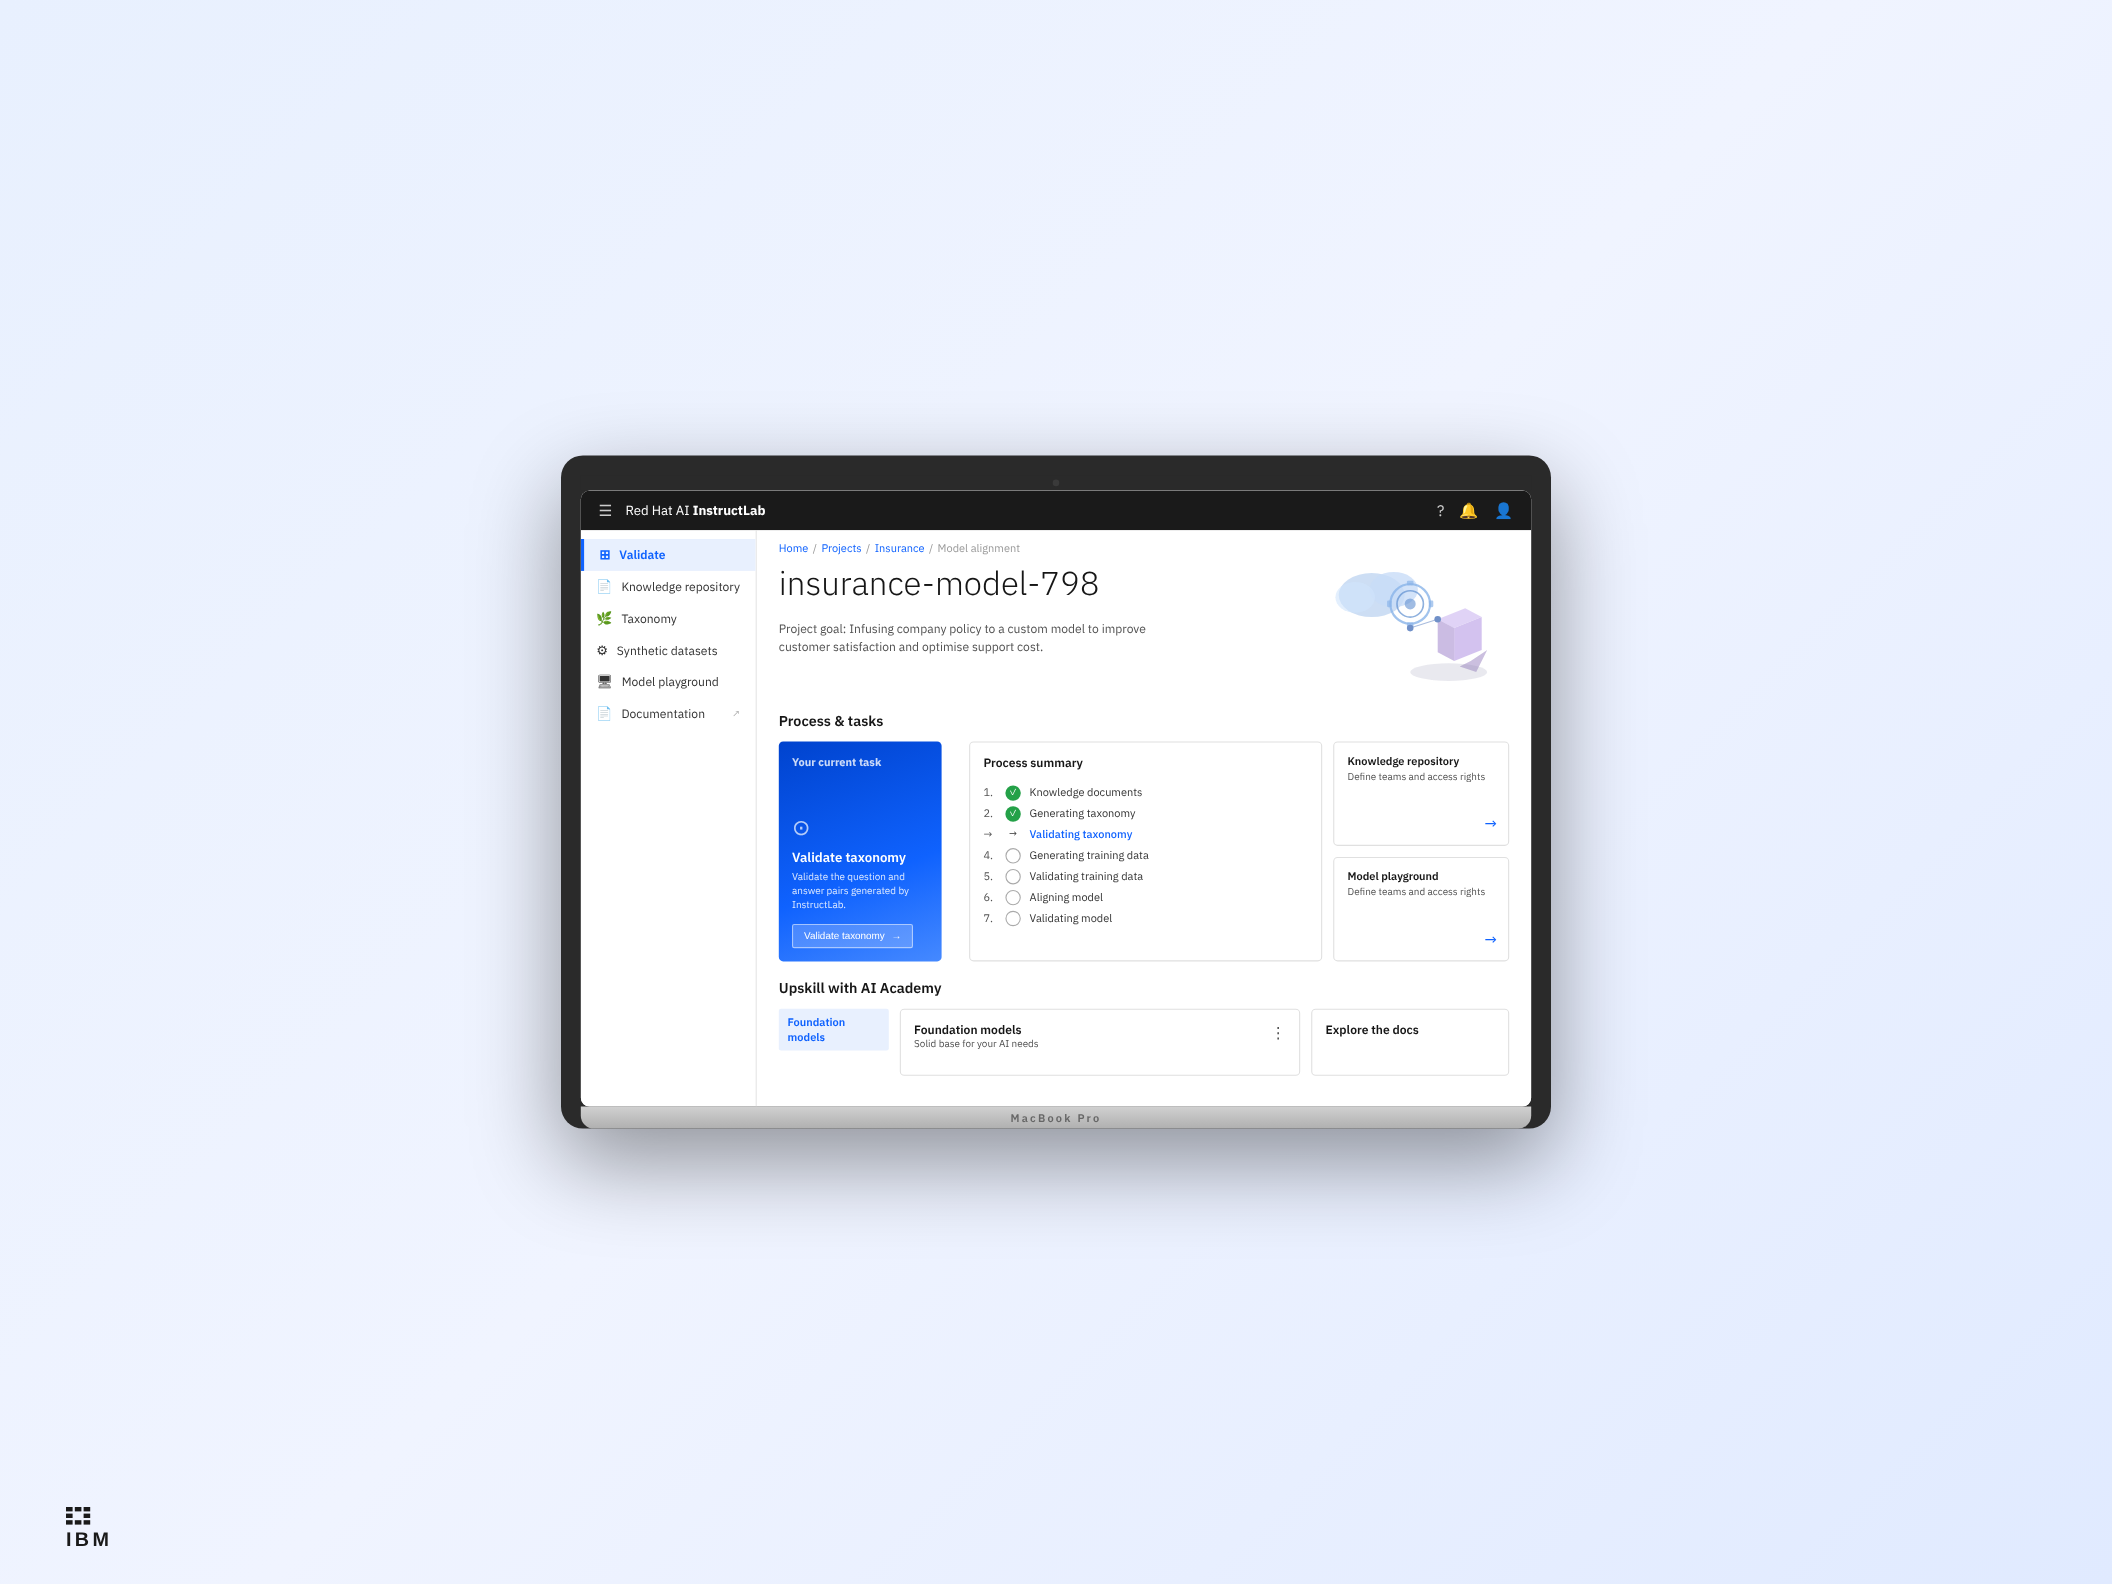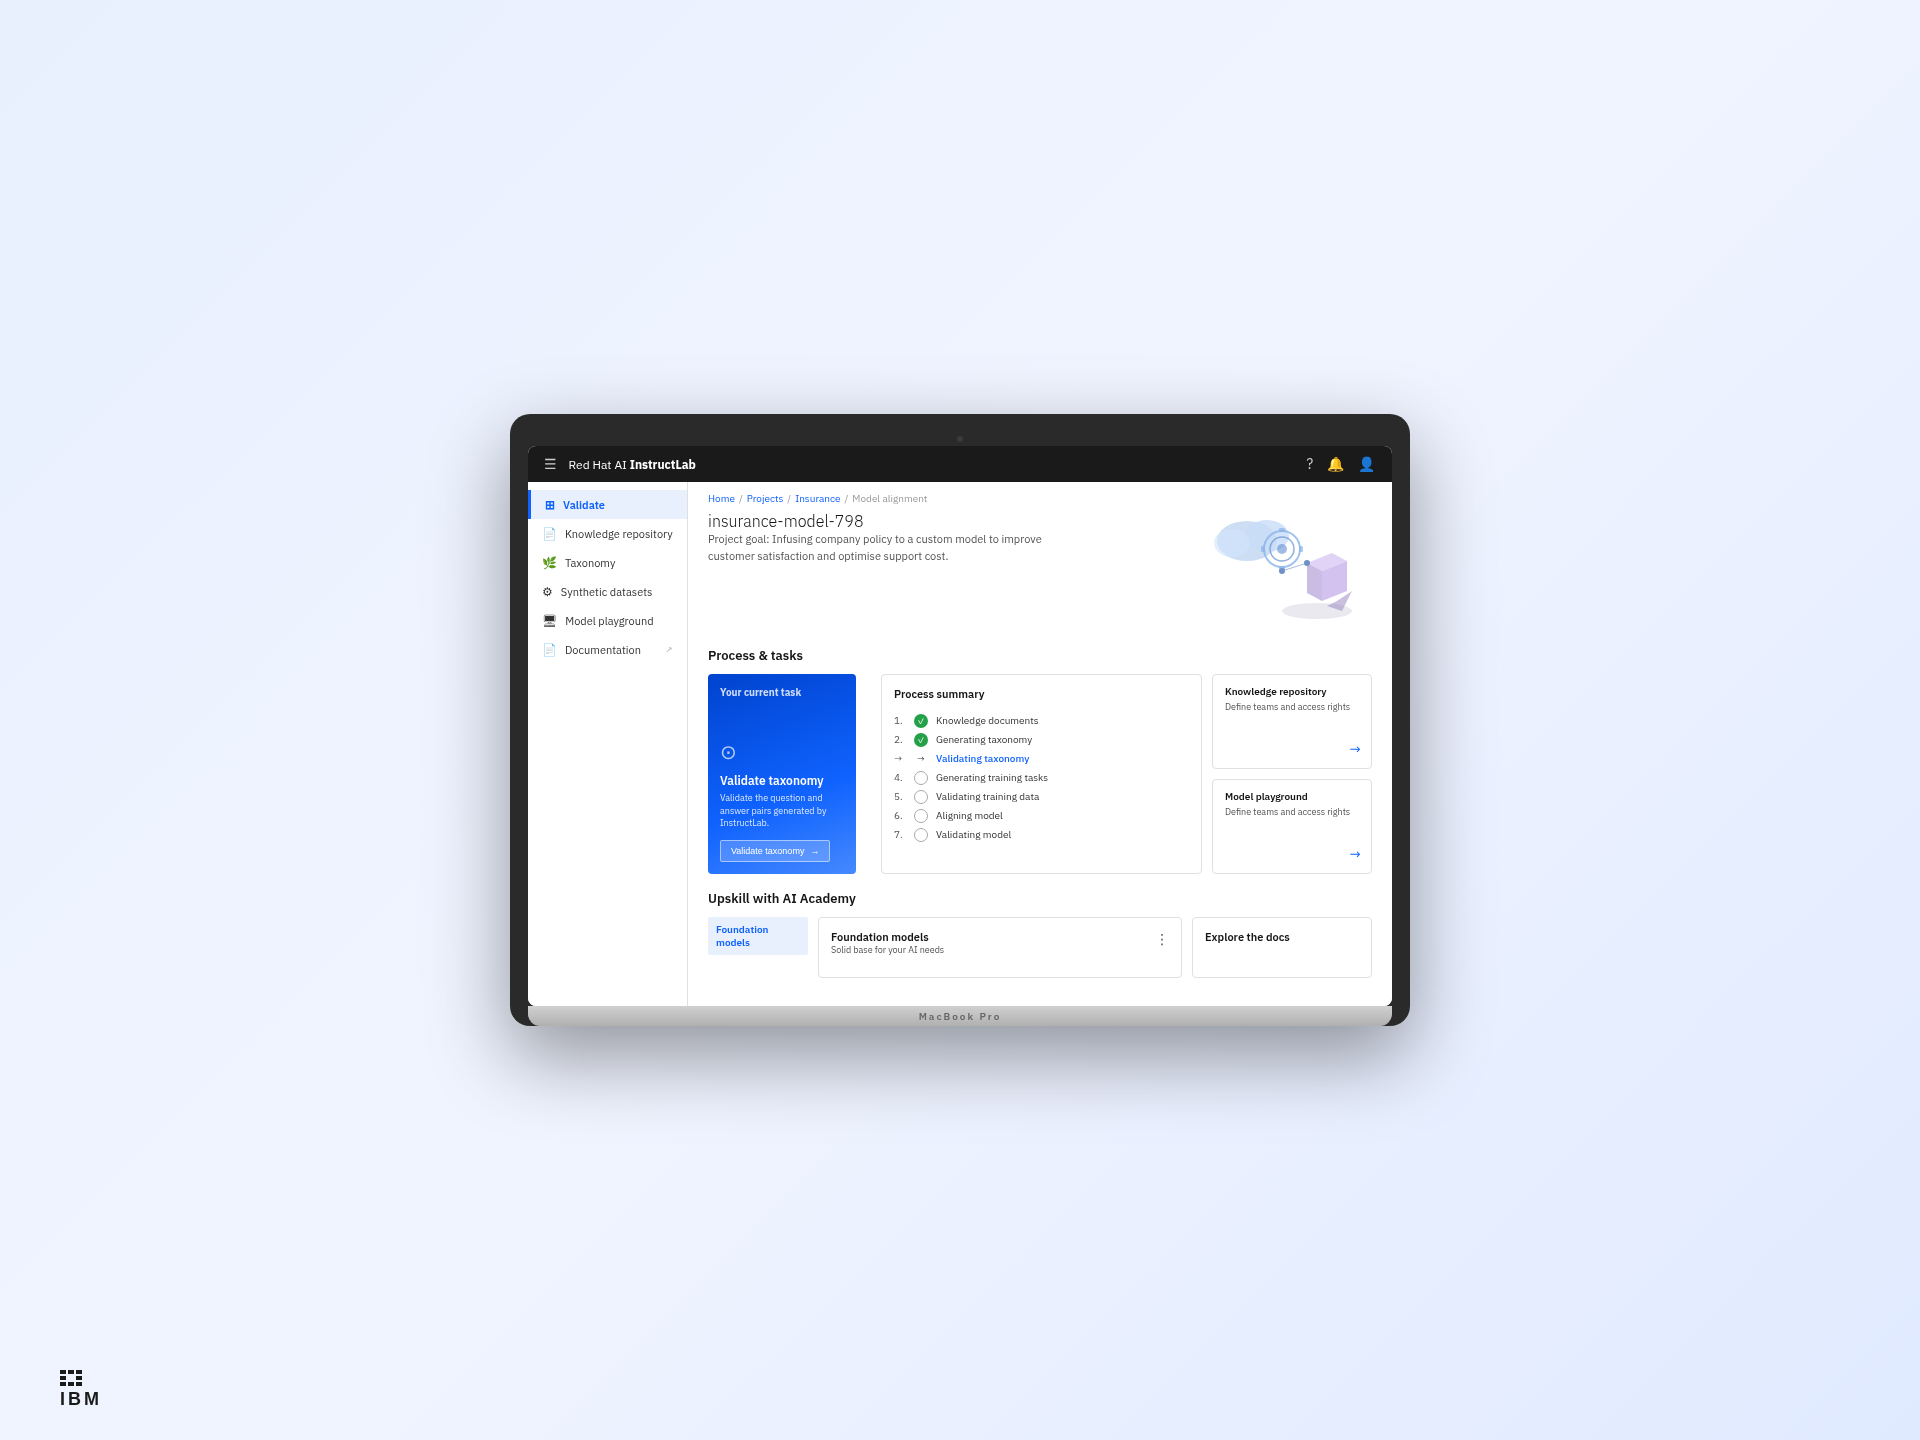--- a/index.html
+++ b/index.html
@@ -153,24 +153,24 @@
     .breadcrumb span { color: #999; }
 
     
     .page-header {
       padding: 0 20px 16px;
       display: flex;
       justify-content: space-between;
       align-items: flex-start;
     }
     .page-header-left h1 {
-      font-size: 16px;
+      font-size: 30px;
       font-weight: 300;
       color: #161616;
-      margin-bottom: 0;
+      margin-bottom: 14px;
     }
     .page-header-left p {
       font-size: 11px;
       color: #525252;
       max-width: 360px;
       line-height: 1.5;
     }
 
     
     .section-title {
@@ -546,21 +546,21 @@
                   <span>Generating taxonomy</span>
                 </li>
                 <li class="process-step">
                   <span class="step-num">→</span>
                   <span class="step-dot active"></span>
                   <span class="step-active-text">Validating taxonomy</span>
                 </li>
                 <li class="process-step">
                   <span class="step-num">4.</span>
                   <span class="step-dot pending"></span>
-                  <span>Generating training tasks</span>
+                  <span>Generating training data</span>
                 </li>
                 <li class="process-step">
                   <span class="step-num">5.</span>
                   <span class="step-dot pending"></span>
                   <span>Validating training data</span>
                 </li>
                 <li class="process-step">
                   <span class="step-num">6.</span>
                   <span class="step-dot pending"></span>
                   <span>Aligning model</span>

